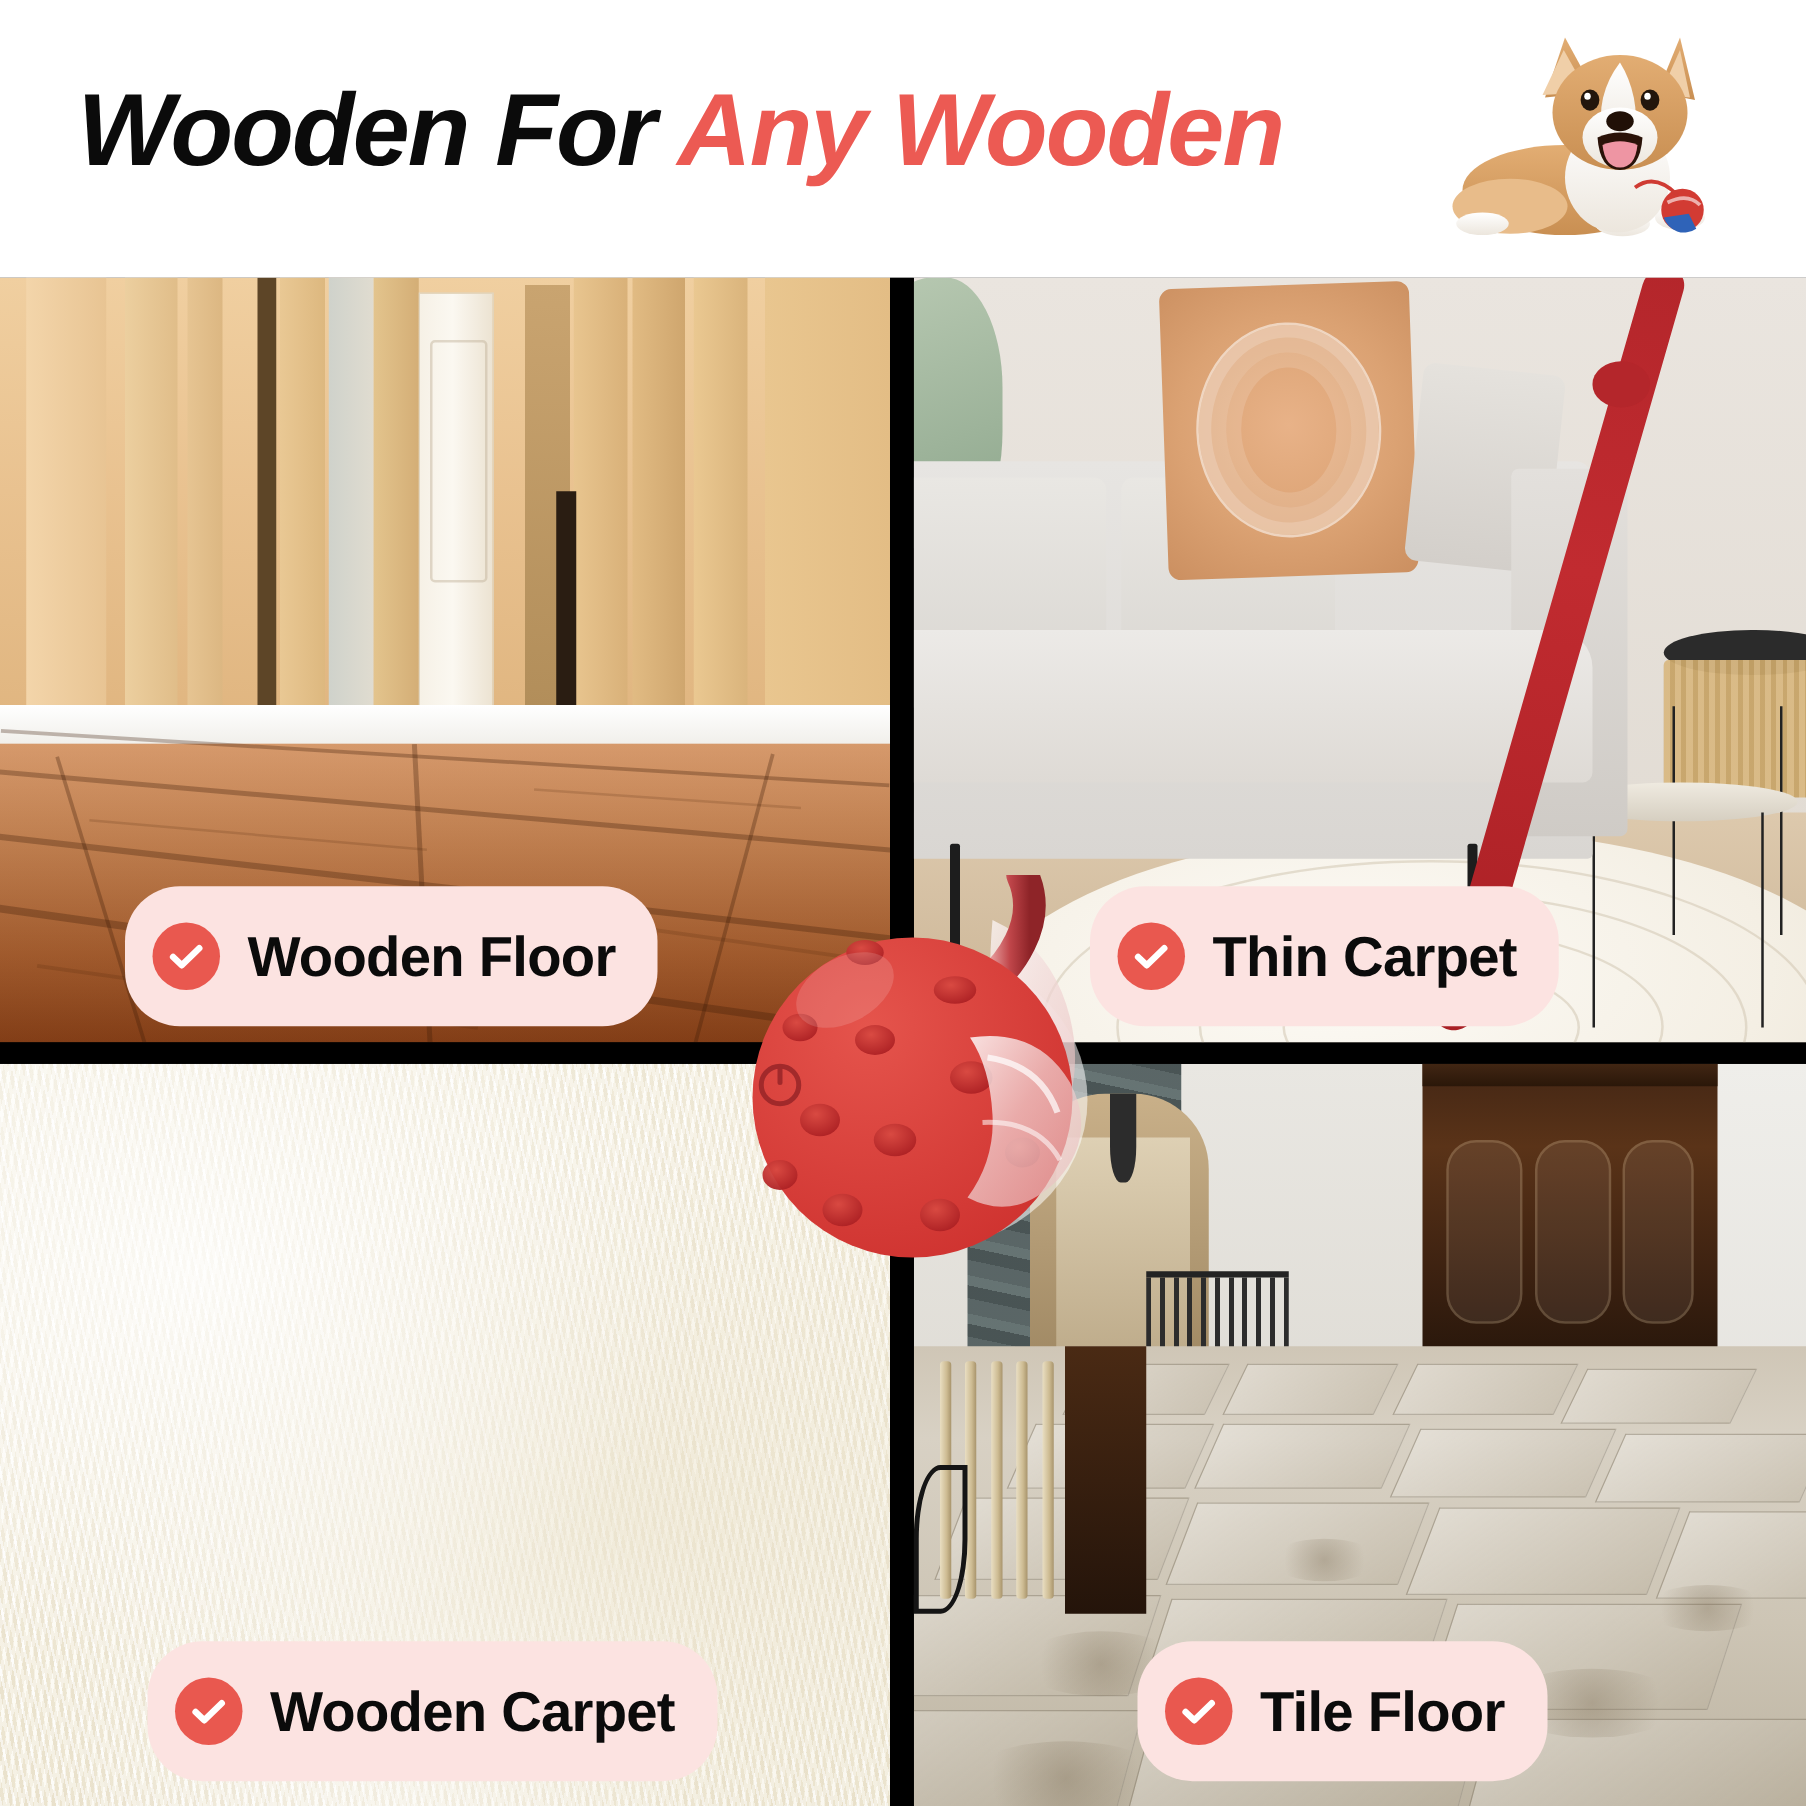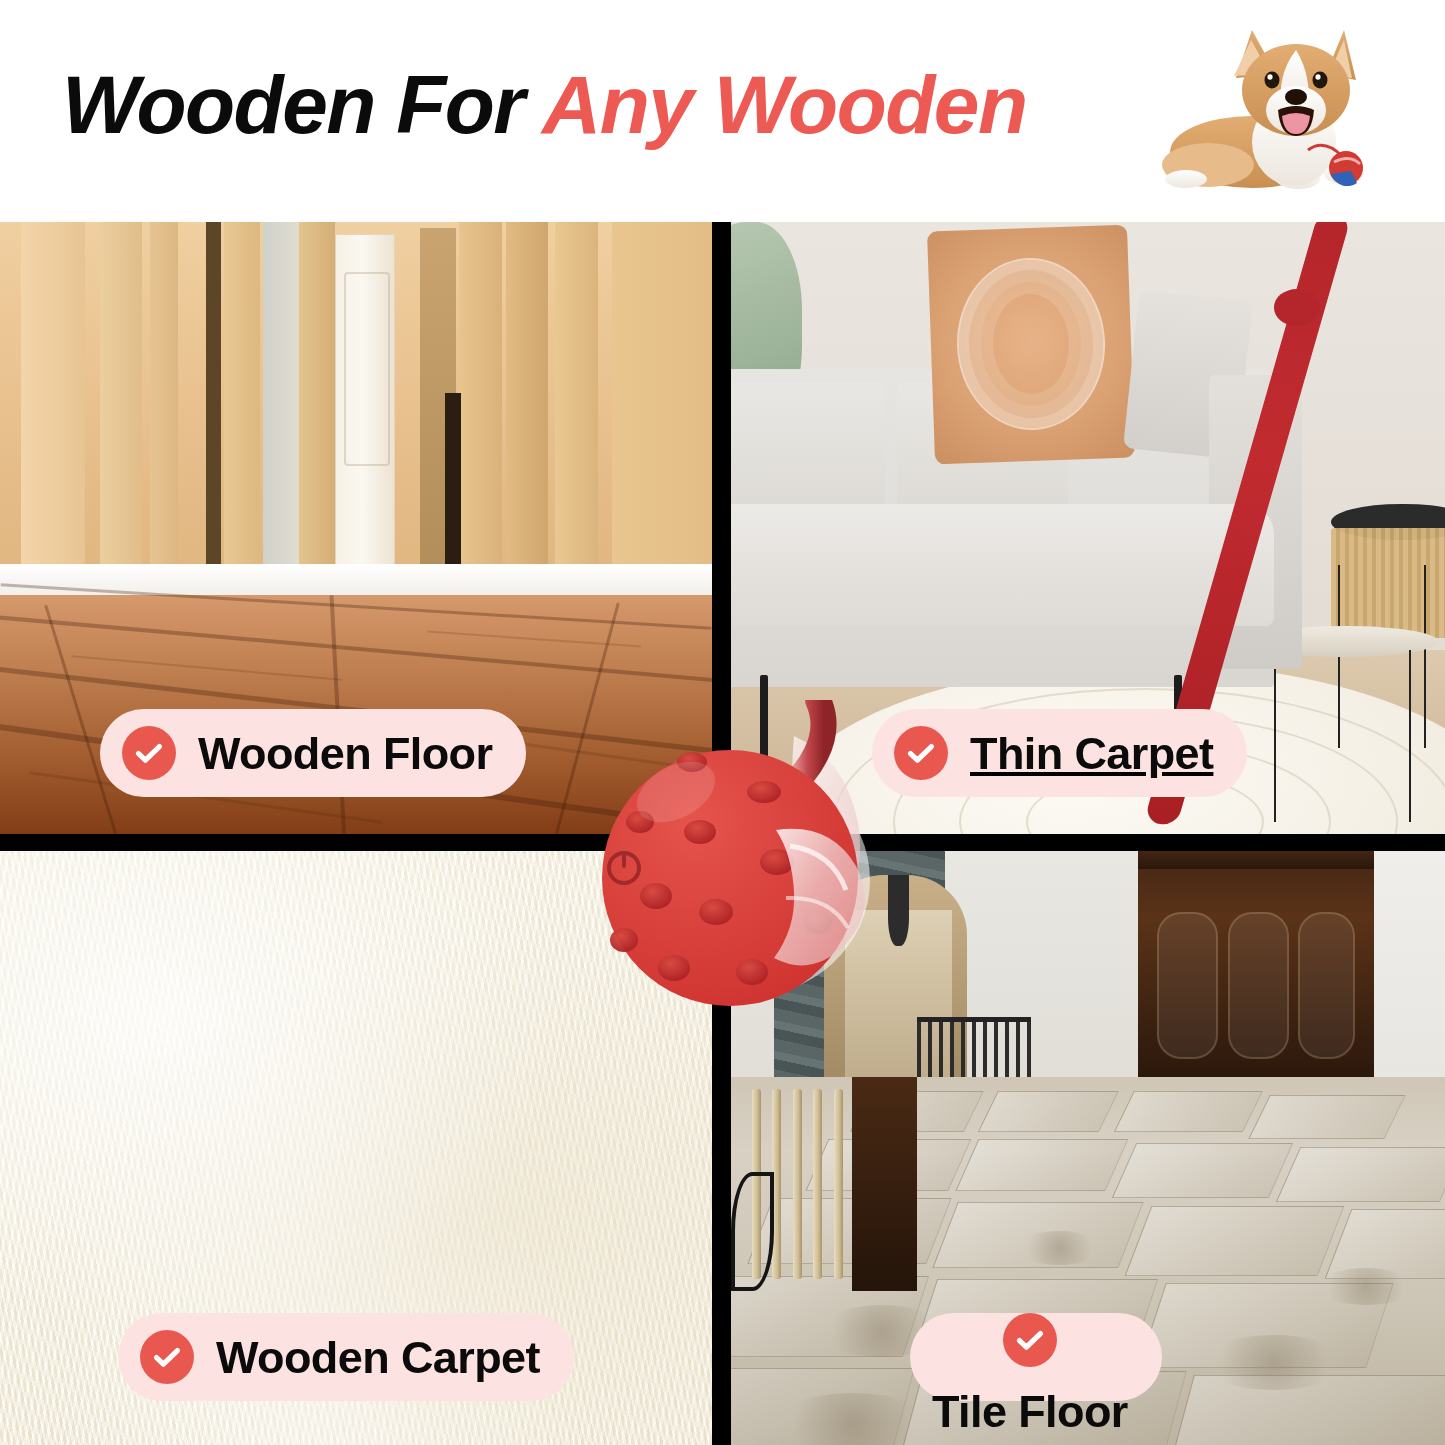--- a/index.html
+++ b/index.html
@@ -317,21 +317,21 @@
   .divider { position:absolute; background:#000000; z-index: 15; }
   #div-v { left: 712px; top: 222px; width: 19px; height: 1223px; }
   #div-h { left: 0;     top: 851px; width: 1445px; height: 17px; }
 
   
   .badge {
     position: absolute;
     display: flex;
     align-items: center;
     gap: 22px;
-    height: 88px;
+    height: 112px;
     padding: 0 34px 0 22px;
     background: #fce3e1;
     border-radius: 44px;
     z-index: 30;
     white-space: nowrap;
   }
   .badge-check {
     width: 54px; height: 54px; flex: 0 0 54px;
     border-radius: 50%;
     background: #e9584f;
@@ -340,23 +340,23 @@
   .badge-check svg { display:block; }
   .badge-label {
     font-size: 45px;
     font-weight: 700;
     color: #0b0b0b;
     letter-spacing: -0.6px;
     line-height: 1;
   }
 
   #badge-0 { left: 100px;  top: 709px;  }
-  #badge-1 { left: 872px;  top: 709px; text-decoration: underline;  }
+  #badge-1 { left: 872px;  top: 709px;  }
   #badge-2 { left: 118px;  top: 1313px; }
-  #badge-3 { left: 910px;  top: 1313px; flex-direction: column; }
+  #badge-3 { left: 910px;  top: 1313px; }
 
   
   #product {
     position: absolute;
     left: 580px;
     top: 700px;
     width: 325px;
     height: 330px;
     z-index: 35;
     pointer-events: none;

